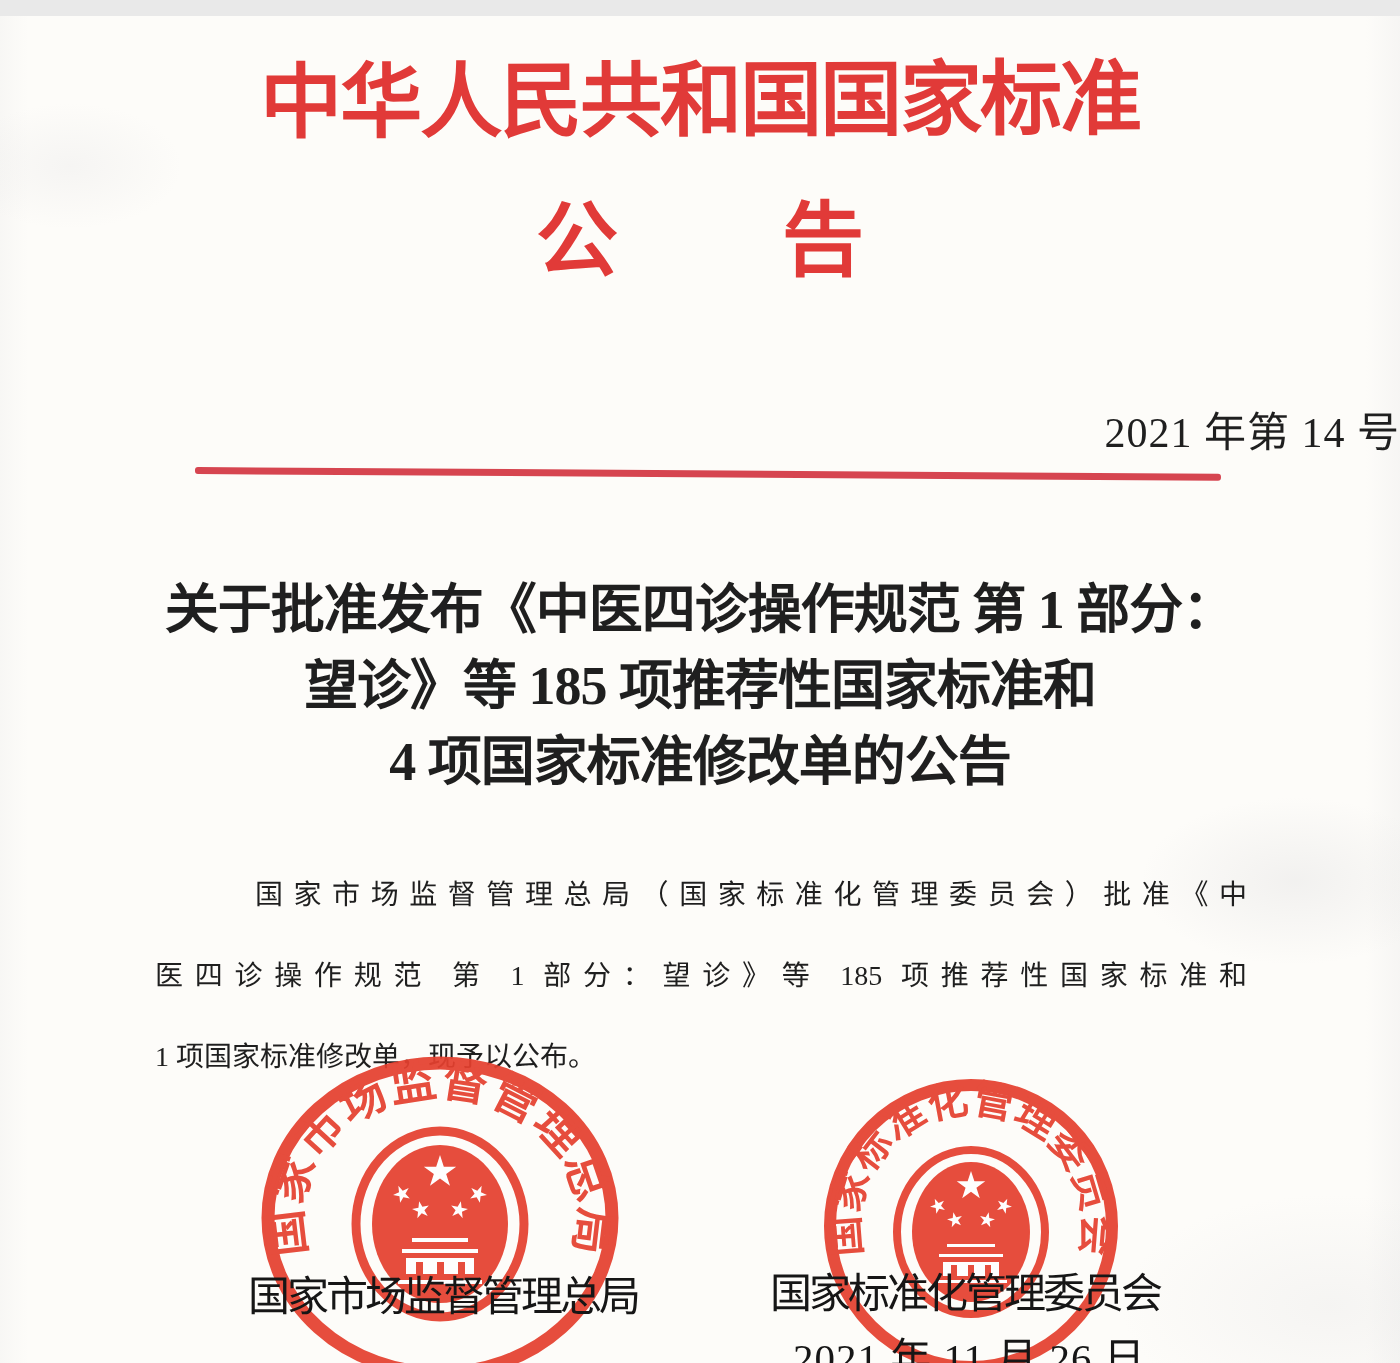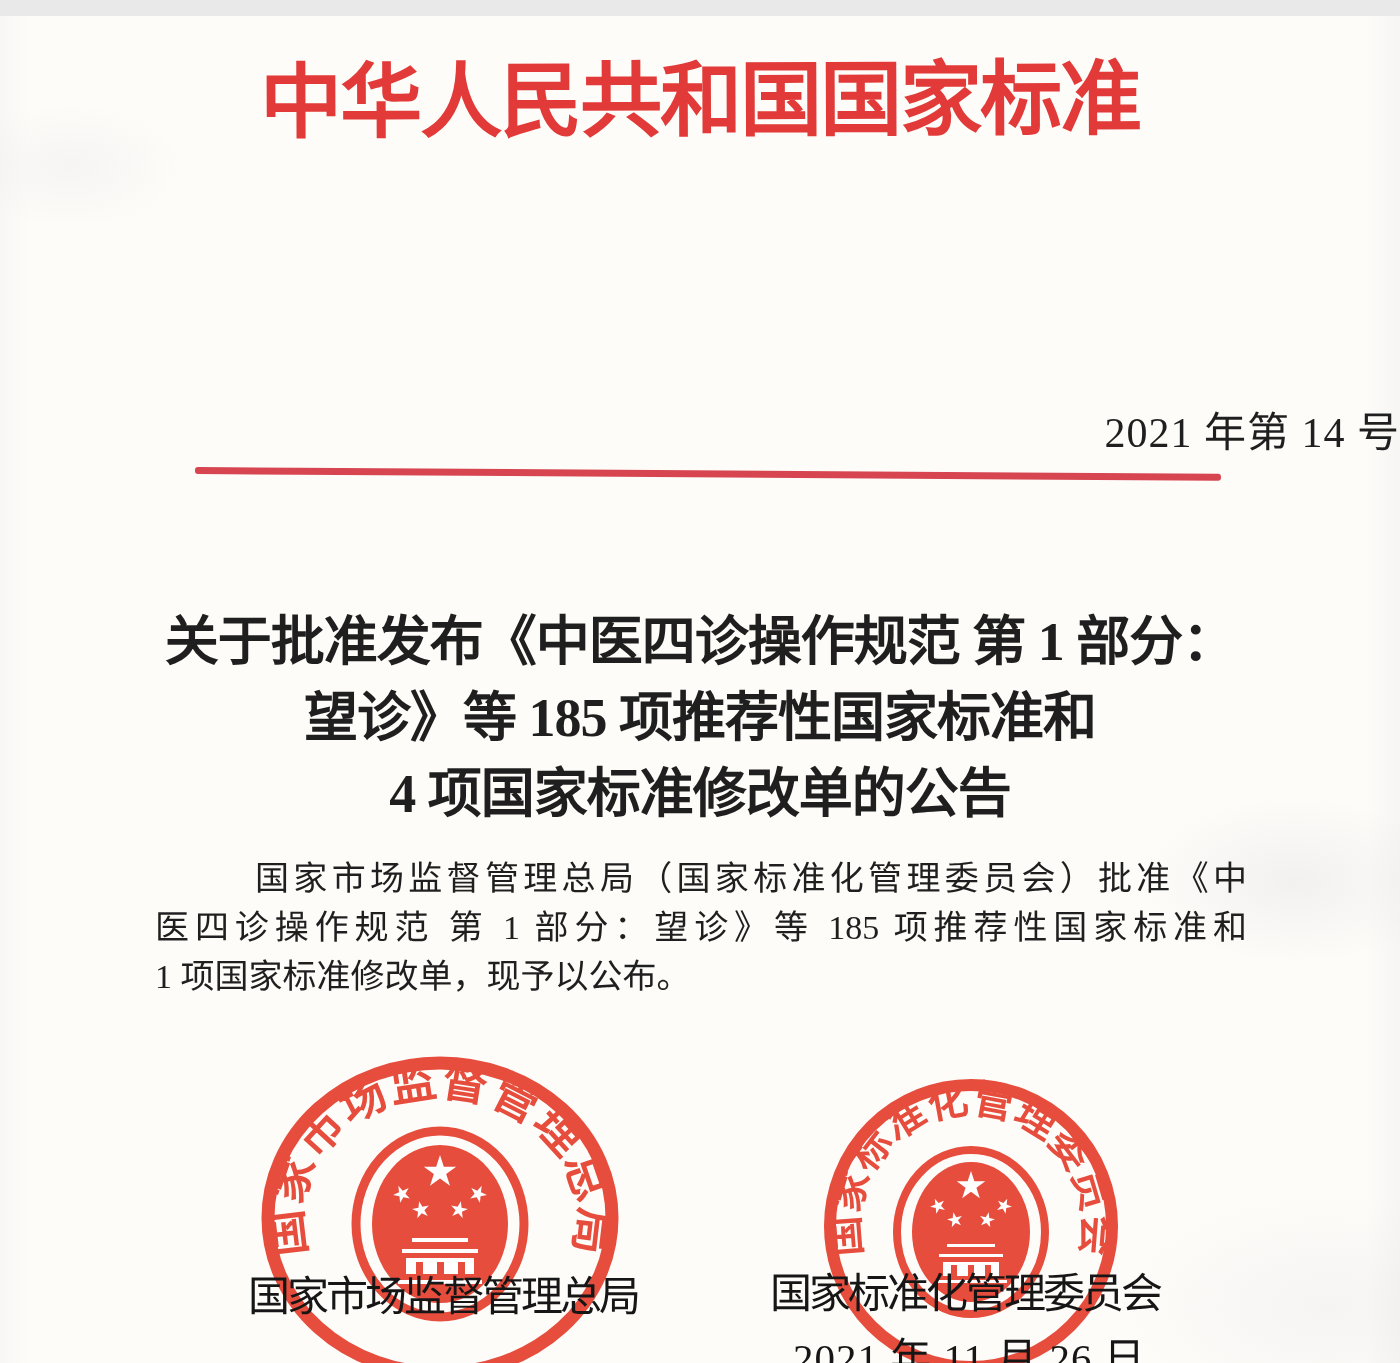--- a/index.html
+++ b/index.html
@@ -52,31 +52,31 @@
   }
   .red-divider{
     position:absolute;top:451px;left:195px;
     width:1026px;height:7px;
     background:var(--line_red);
     border-radius:3px;
     transform:rotate(0.38deg);
     transform-origin:left center;
   }
   .announce-heading{
-    position:absolute;top:588px;left:0;width:100%;
+    position:absolute;top:556px;left:0;width:100%;
     text-align:center;
     font-weight:700;
     font-size:54px;line-height:76px;
     letter-spacing:-1px;
     color:var(--ink);
     white-space:nowrap;
   }
   .announce-body{
     position:absolute;top:838px;left:155px;width:1092px;
-    font-size:34px;line-height:49px;
+    font-size:28px;line-height:81px;
     color:var(--ink);
   }
   .announce-body .b-line{white-space:nowrap;}
   .announce-body .b-line.justified{
     white-space:normal;
     text-align:justify;
     text-align-last:justify;
   }
   .announce-body .b-line.indented{text-indent:100px;}
   .seal{position:absolute;z-index:2;opacity:.93;}
@@ -104,20 +104,21 @@
     white-space:nowrap;
   }
 </style>
 </head>
 <body>
 
 <div class="page">
 
   <div class="doc-title">中华人民共和国国家标准</div>
 
+  <div class="doc-subtitle">公　　告</div>
 
   <div class="doc-number">2021 年第 14 号</div>
 
   <div class="red-divider"></div>
 
   <div class="announce-heading">
     <div>关于批准发布《中医四诊操作规范 第 1 部分：</div>
     <div>望诊》等 185 项推荐性国家标准和</div>
     <div>4 项国家标准修改单的公告</div>
   </div>

